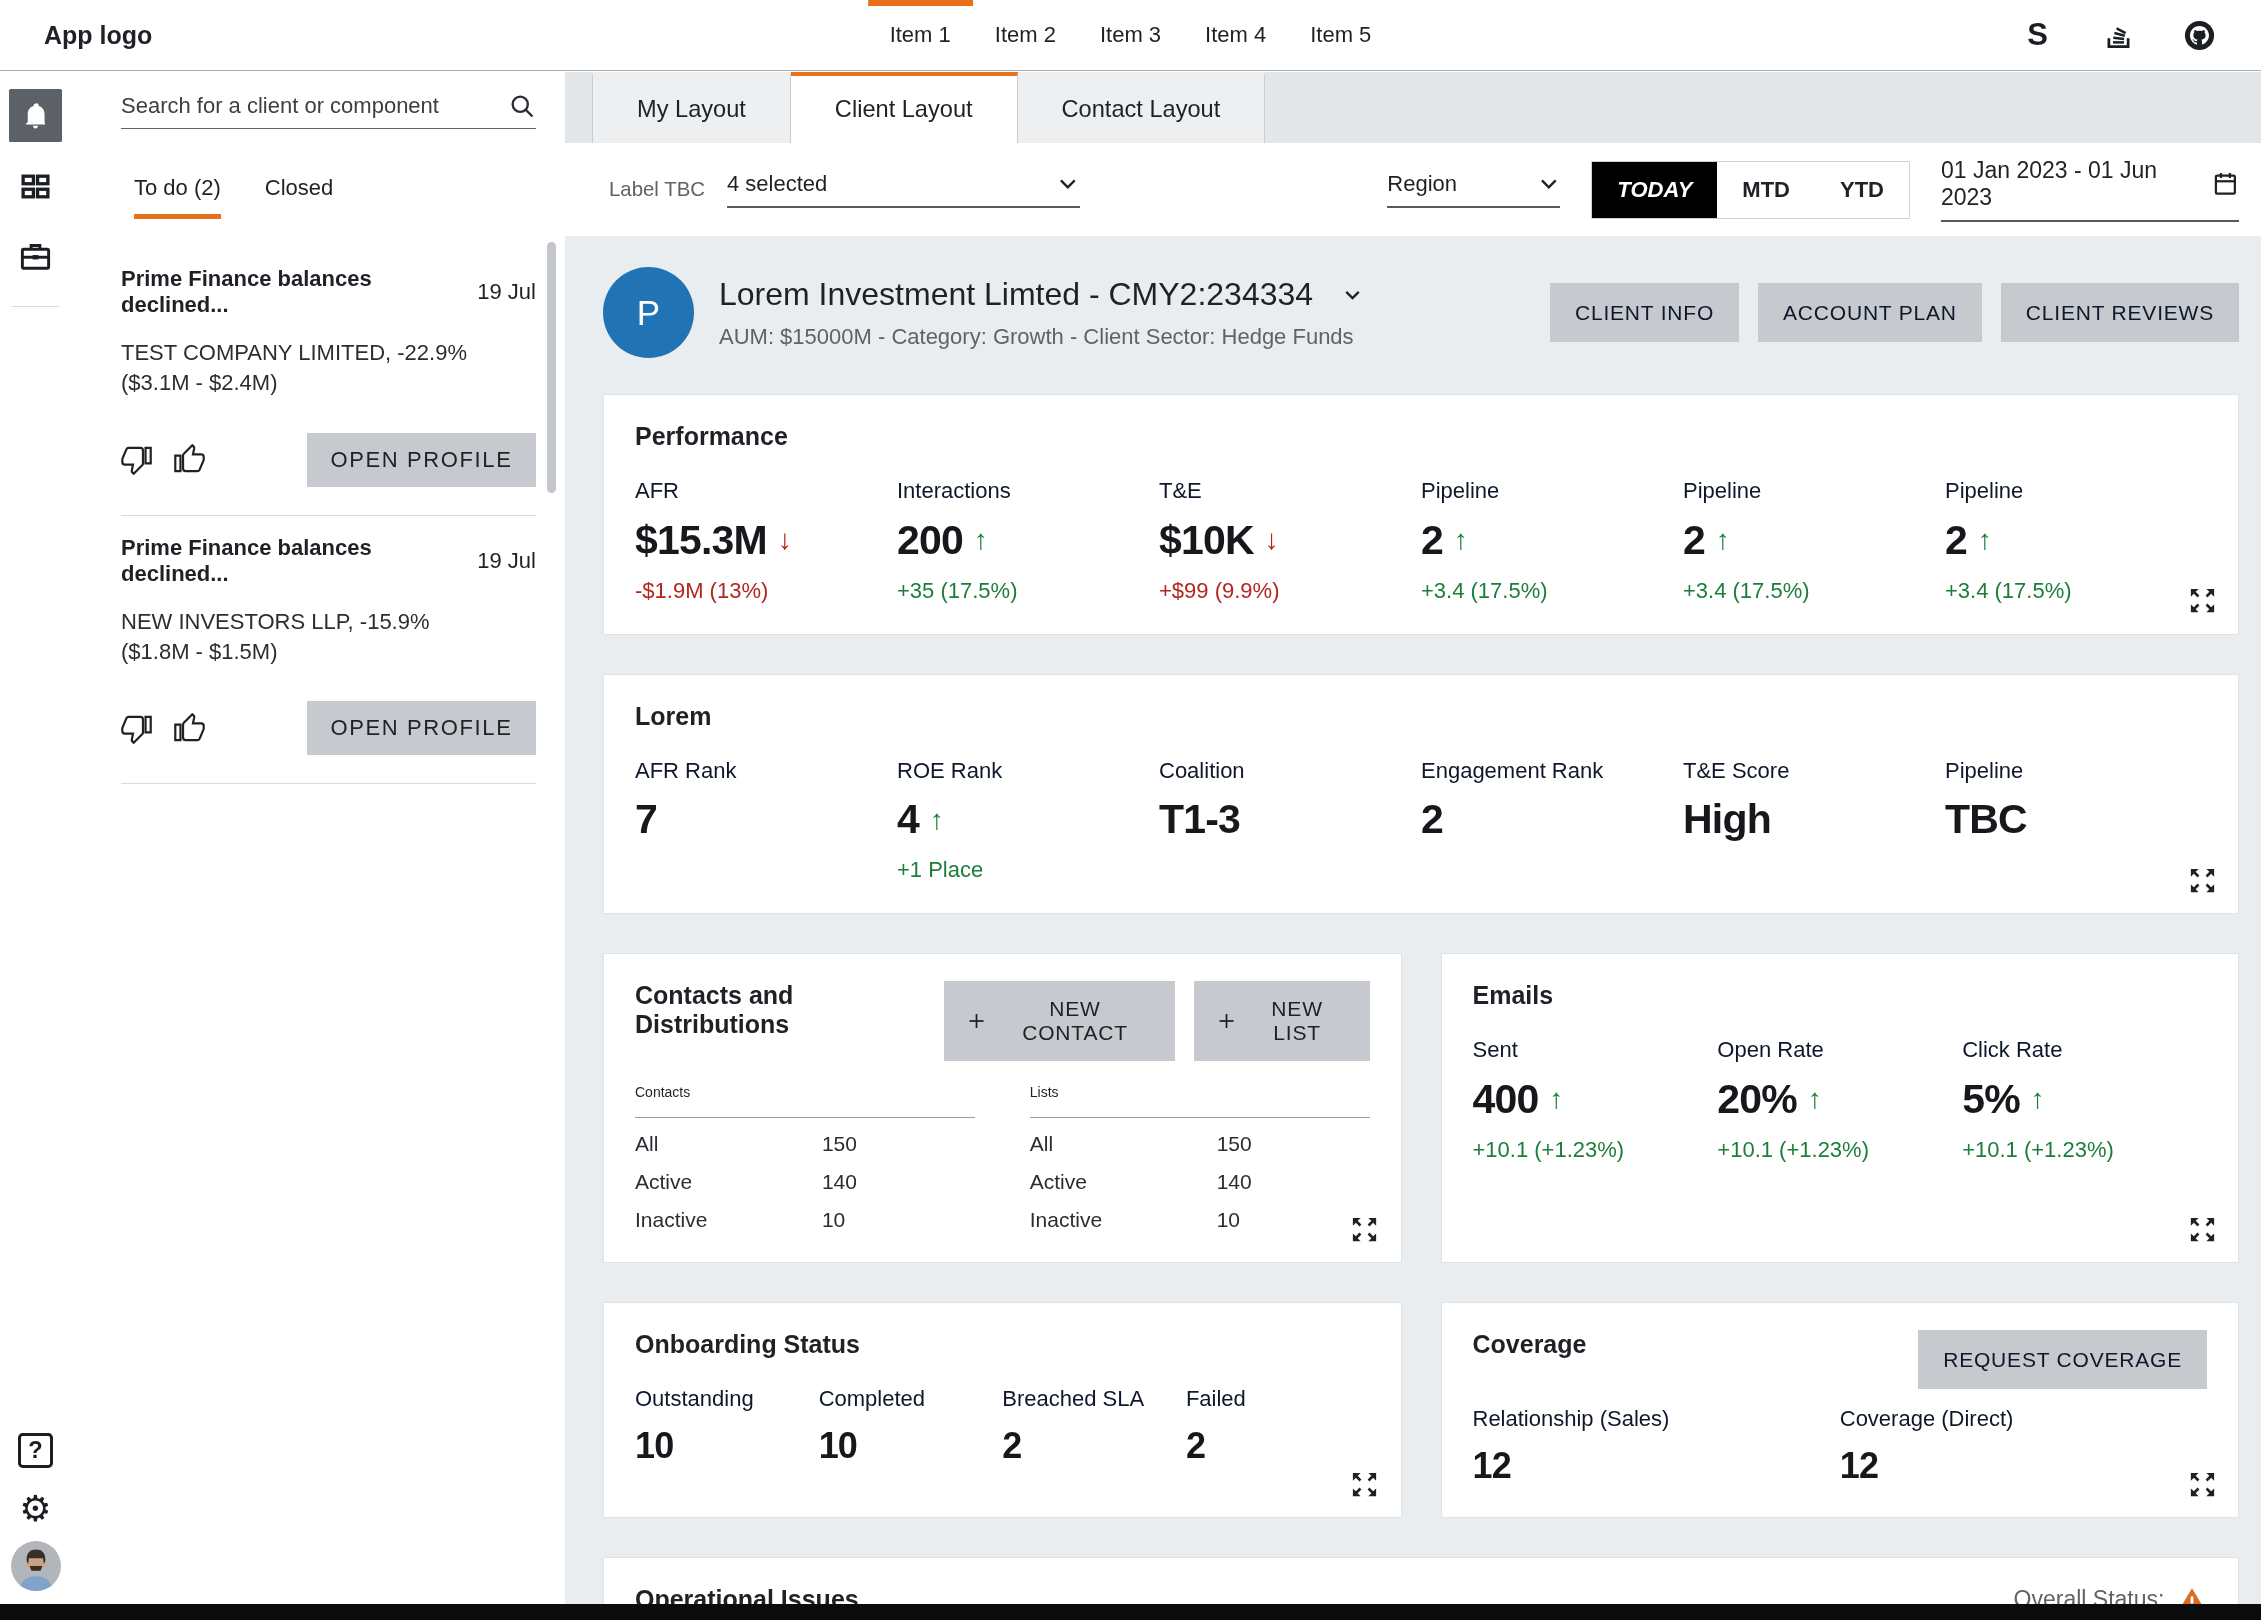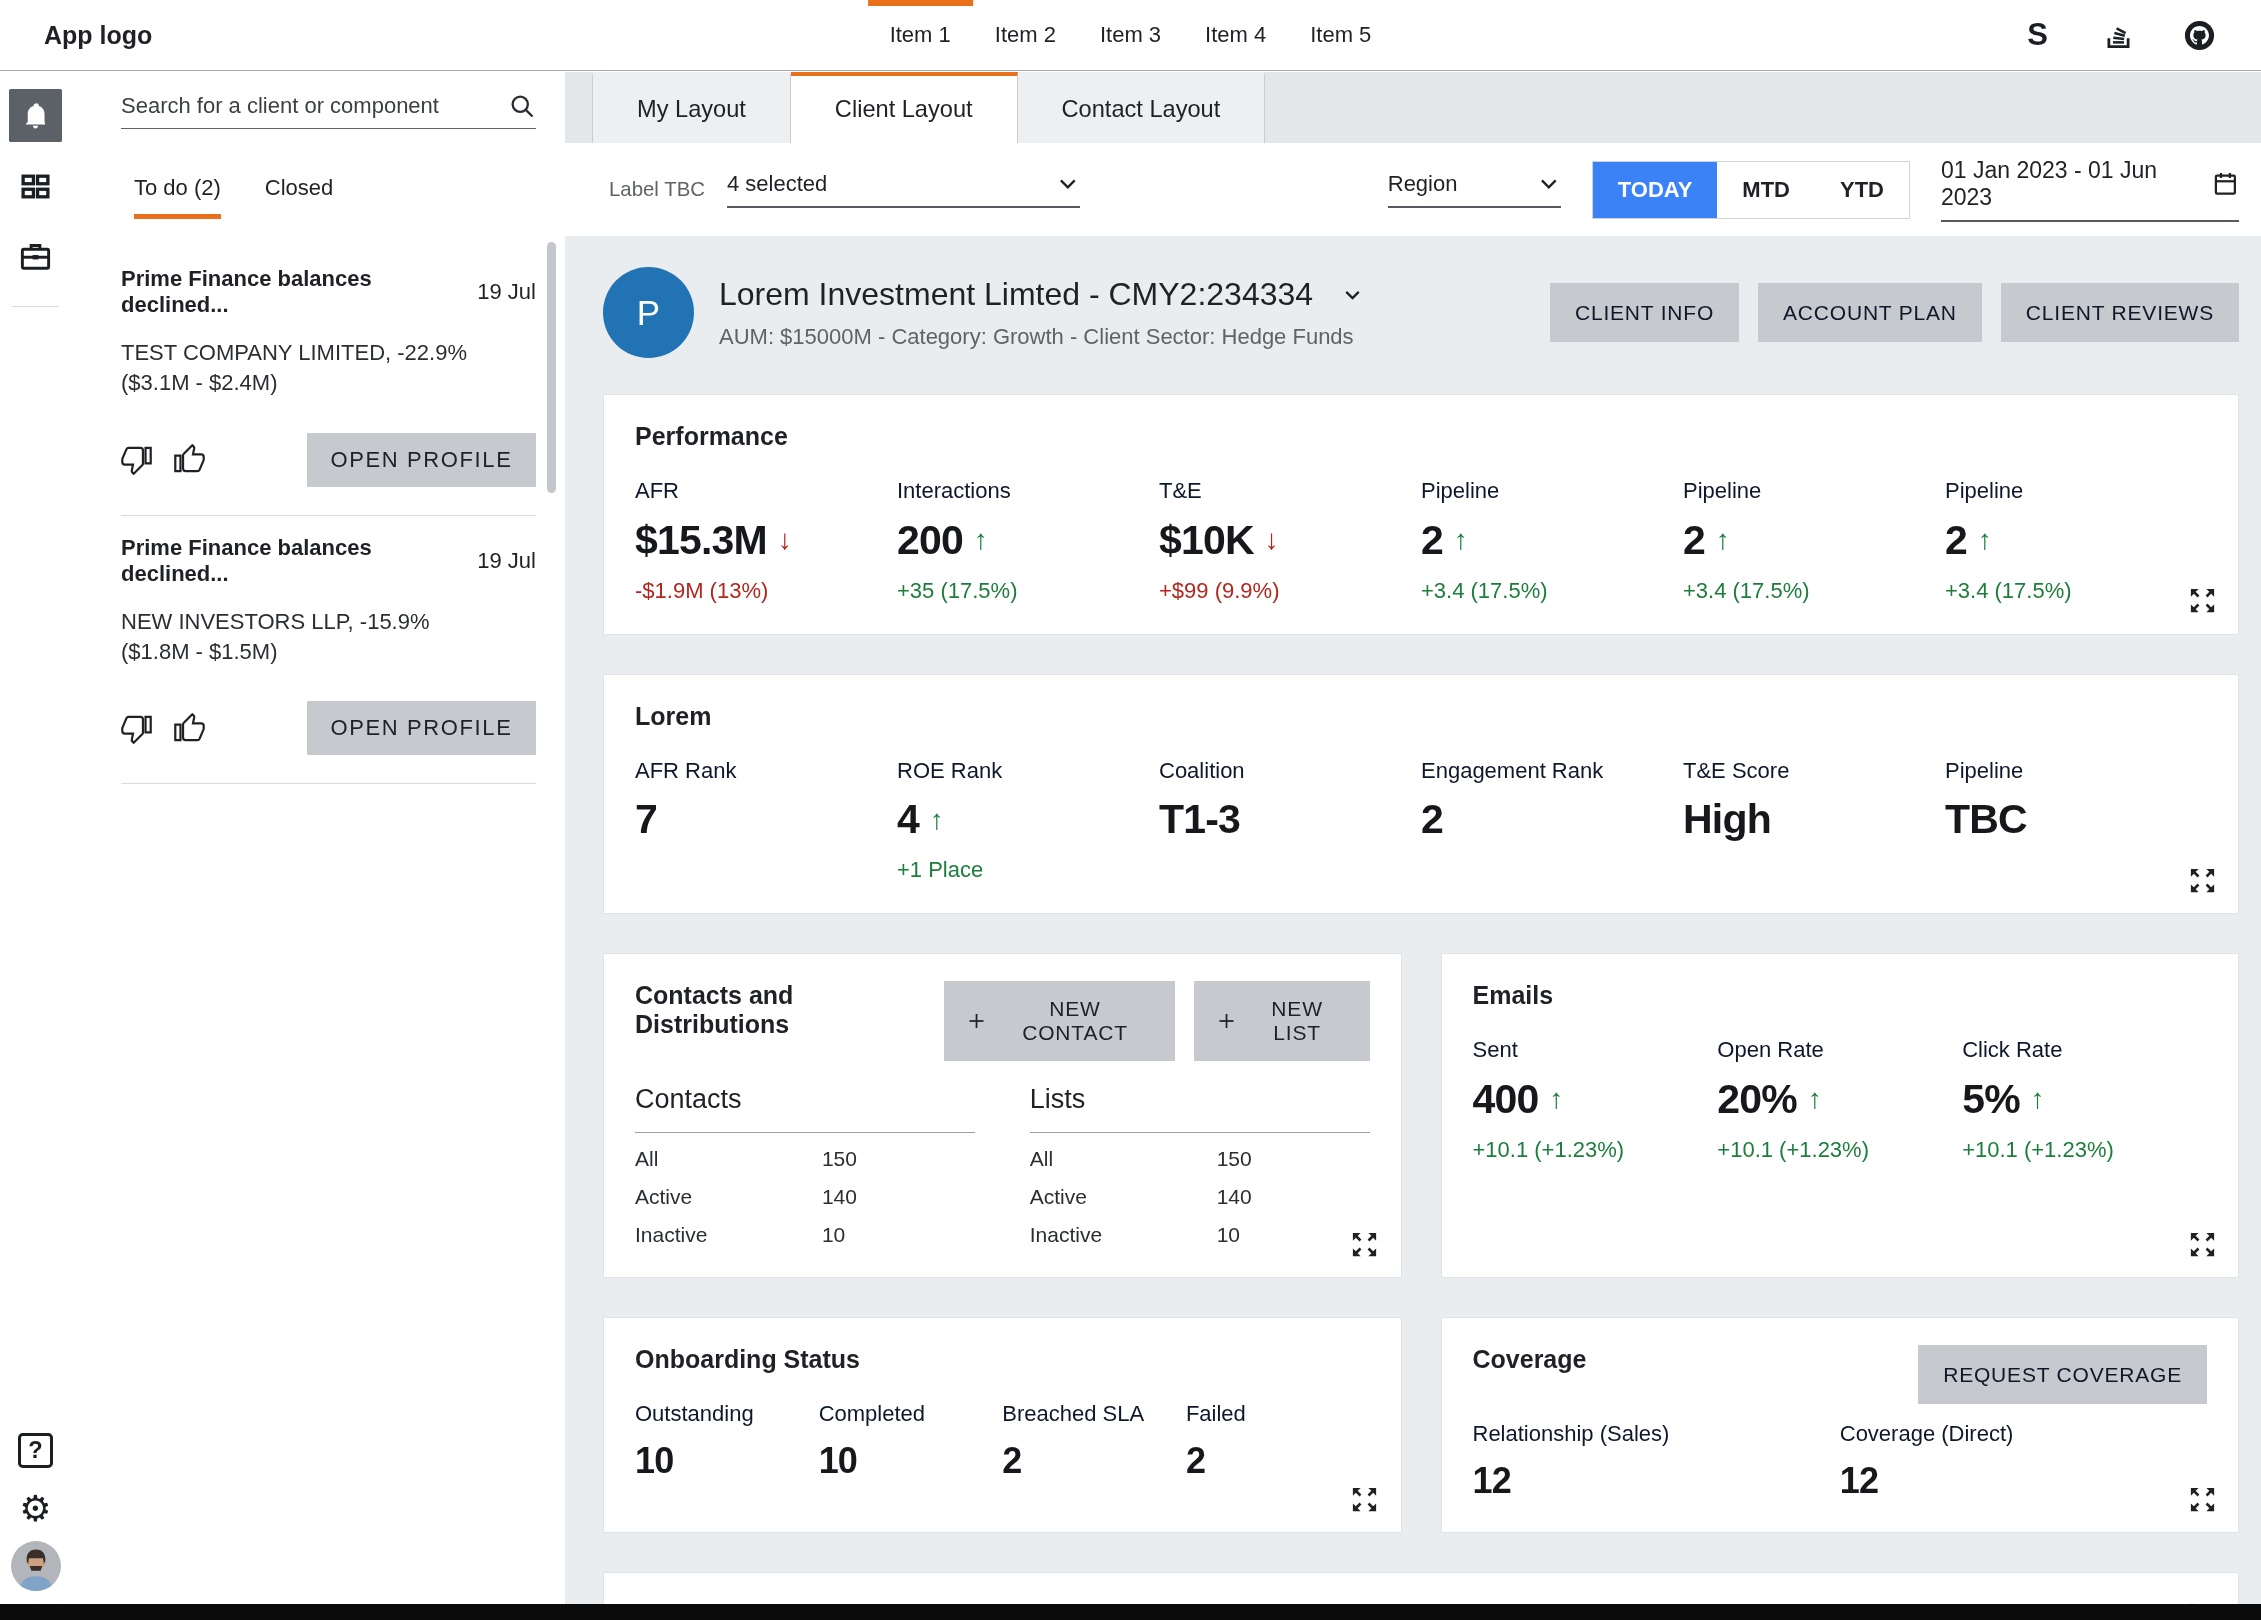--- a/index.html
+++ b/index.html
@@ -61,21 +61,21 @@
   .ltab-filler { flex:1; }
 
   .filterbar { height:93px; background:#fff; display:flex; align-items:center; padding:0 22px 0 44px; }
   .f-label { font-size:20.4px; color:#5f6368; margin-right:22px; }
   .select { display:flex; align-items:center; border-bottom:2.4px solid #555a60; padding-bottom:9.4px; cursor:pointer; }
   .select .sel-value { font-size:22px; color:#1f2126; }
   .multi { width:353px; justify-content:space-between; }
   .region { width:173px; justify-content:space-between; margin-left:auto; }
   .segmented { display:flex; border:1.6px solid #cfd3d7; background:#fff; margin-left:31px; height:58px; align-items:stretch; }
   .seg { display:flex; align-items:center; padding:0 25px; font-size:22px; font-weight:700; color:#1f2126; cursor:pointer; }
-  .seg.active { background:#3b82f6; color:#fff; }
+  .seg.active { background:#000000; color:#fff;font-style:italic; }
   .datefield { display:flex; align-items:center; justify-content:space-between; width:298px; margin-left:31px;
                border-bottom:2.4px solid #555a60; padding-bottom:9.4px; cursor:pointer; }
   .datefield .sel-value { font-size:23px; }
 
   .content { padding:31px 22px 0 38px; }
 
   
   .client-row { display:flex; align-items:center; margin-bottom:36px; }
   .client-avatar { width:91px; height:91px; border-radius:50%; background:#2173B4; color:#fff; font-size:35px;
                    display:flex; align-items:center; justify-content:center; flex:0 0 auto; }
@@ -106,21 +106,21 @@
   .two-col { display:grid; grid-template-columns:1fr 1fr; gap:39px; margin-bottom:39px; }
   .two-col .card { margin-bottom:0; }
 
   
   .cd-head { display:flex; align-items:flex-start; }
   .cd-buttons { margin-left:auto; display:flex; gap:19px; }
   .plus-btn { display:flex; align-items:center; gap:9.4px; background:#C6CACE; border:none; font-family:inherit;
               font-size:21px; font-weight:500; letter-spacing:0.8px; color:#1f2126; padding:15.7px 22px; cursor:pointer; }
   .mini-tables { display:flex; gap:55px; margin-top:23.6px; }
   .mini-table { flex:1; }
-  .mt-title { font-size:27px; font-weight:500; color:#1f2126; padding-bottom:17.3px; border-bottom:1.6px solid #9aa0a6; }
+  .mt-title { font-size:14px; font-weight:500; color:#1f2126; padding-bottom:17.3px; border-bottom:1.6px solid #9aa0a6; }
   .mt-row { display:flex; font-size:21px; color:#2a2e33; margin-top:14px; }
   .mt-row:first-of-type { margin-top:19px; }
   .mt-val { margin-left:auto; width:45%; }
 
   
   .small-value .m-value { font-size:36px; }
 
   
   .op-head { display:flex; align-items:center; }
   .op-status { margin-left:auto; display:flex; align-items:center; gap:12.6px; font-size:23px; color:#5f6368; }

